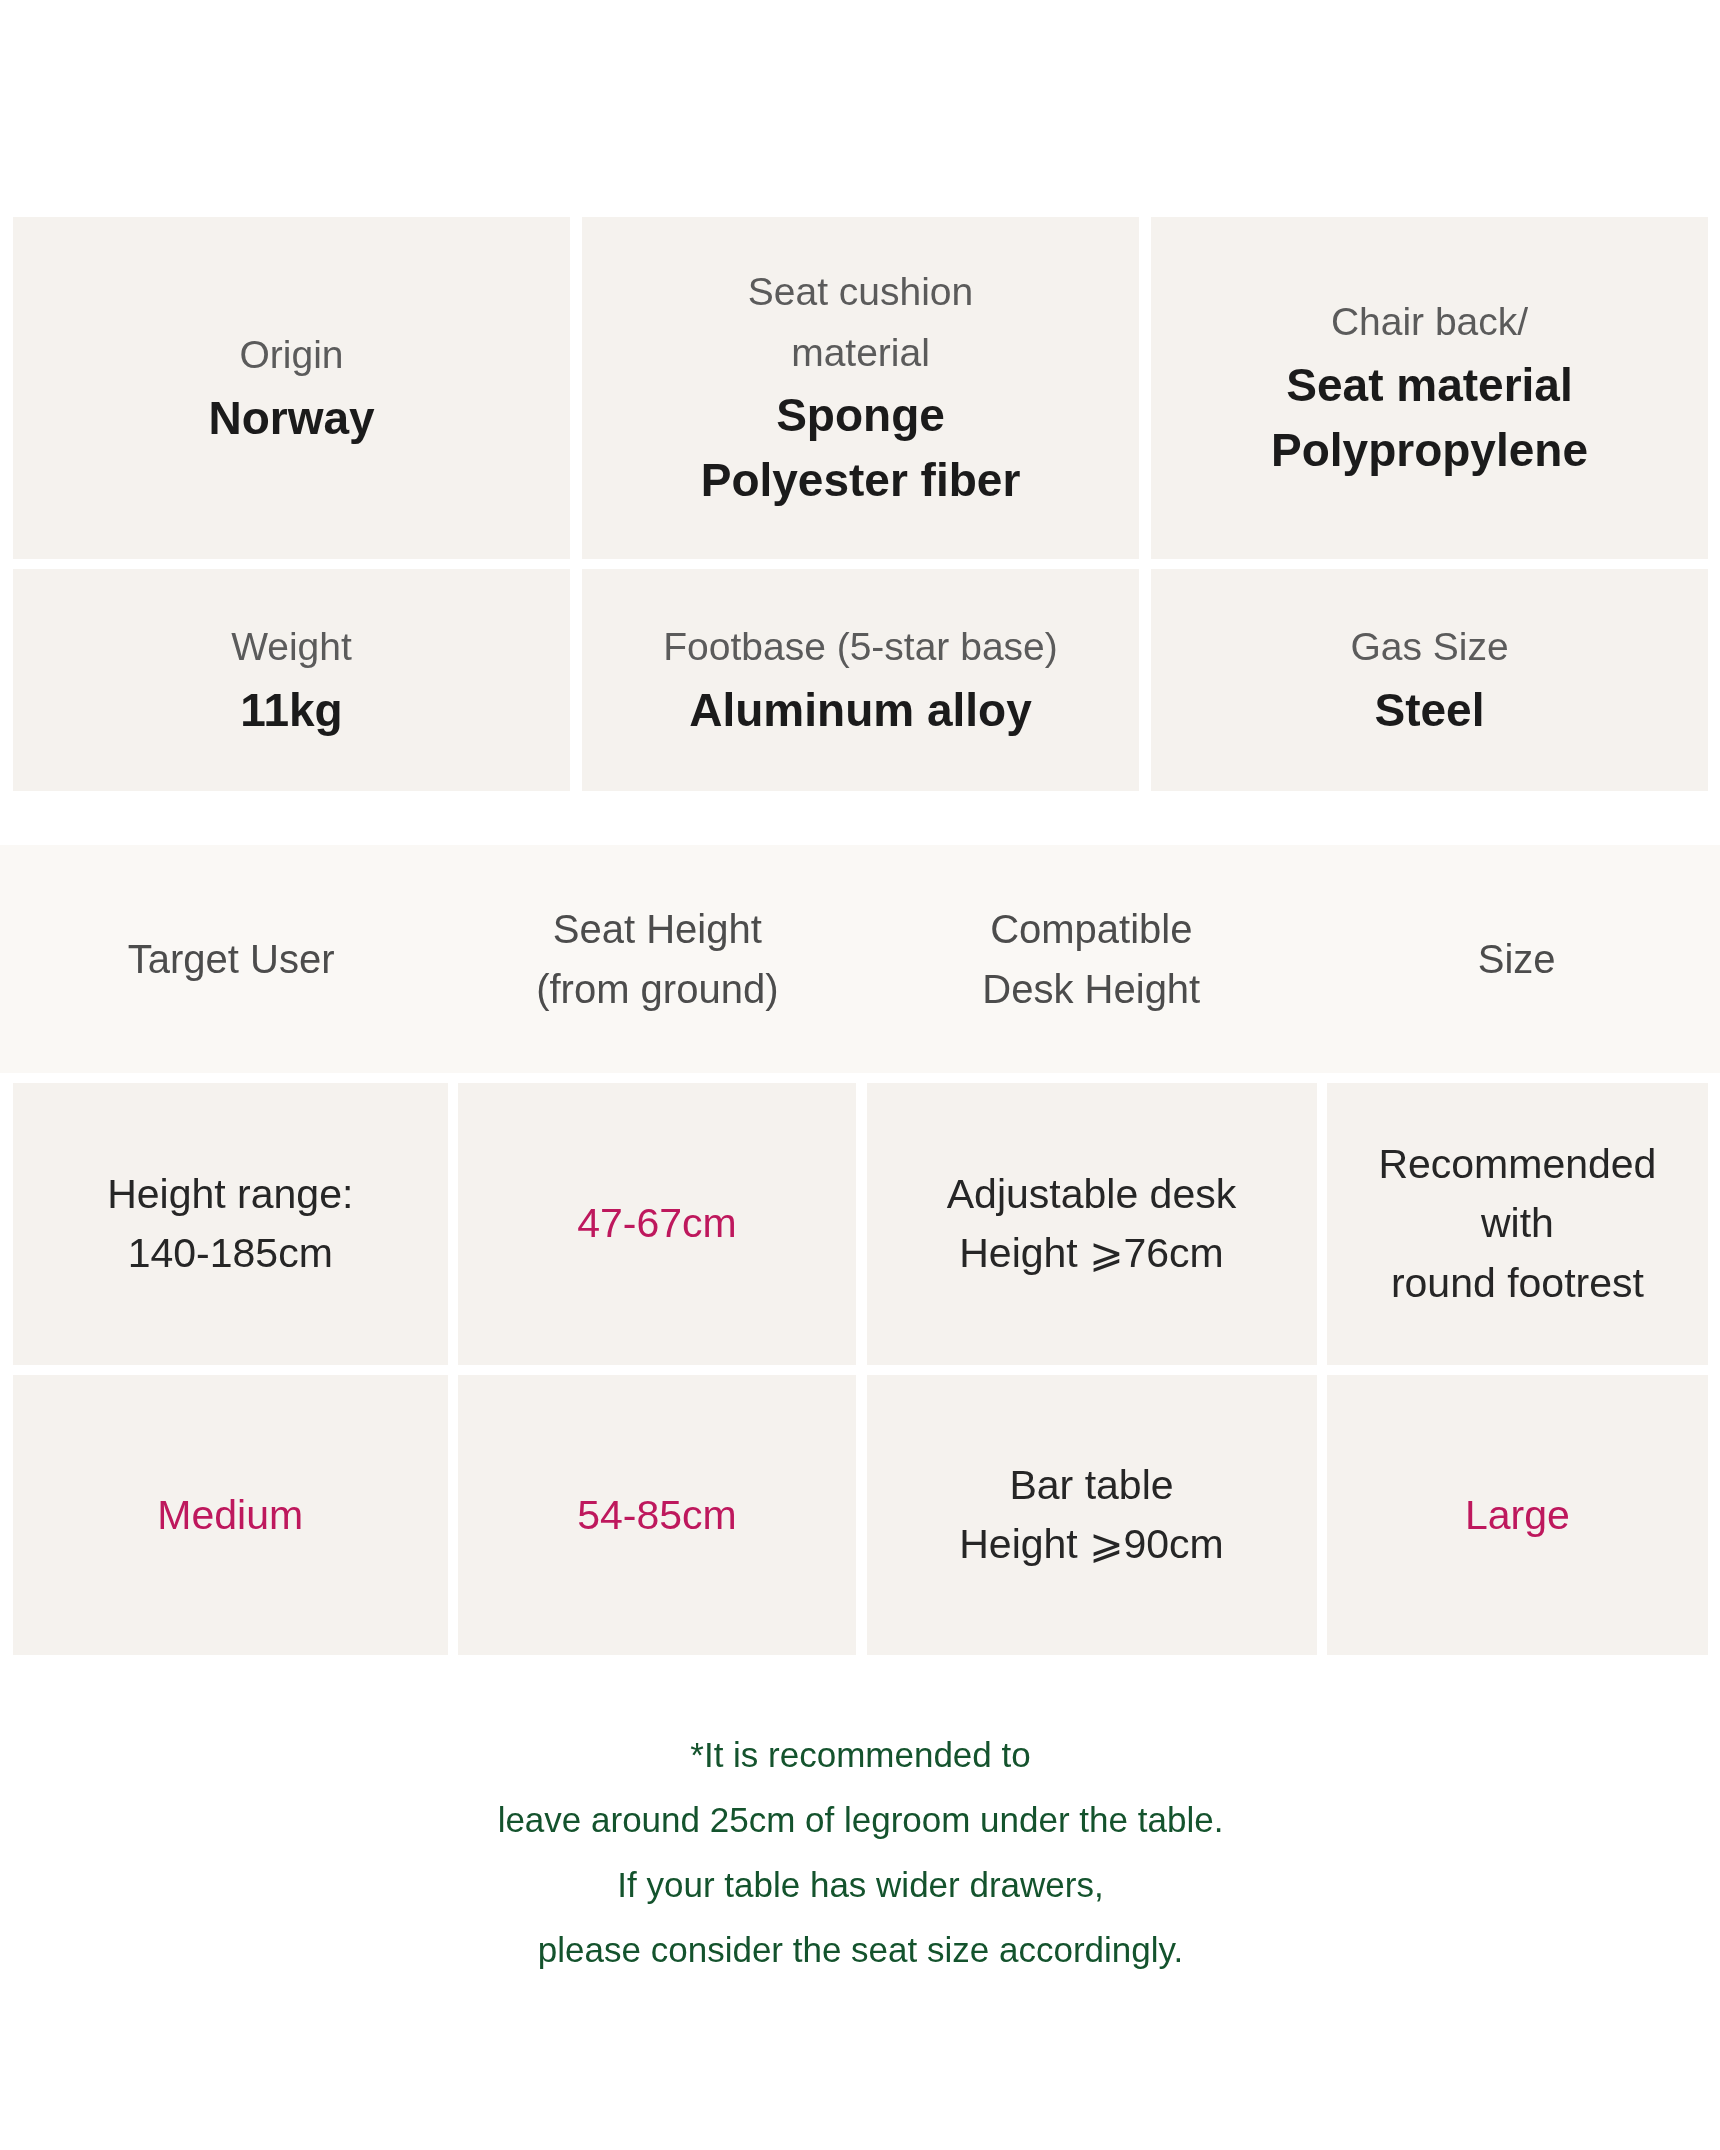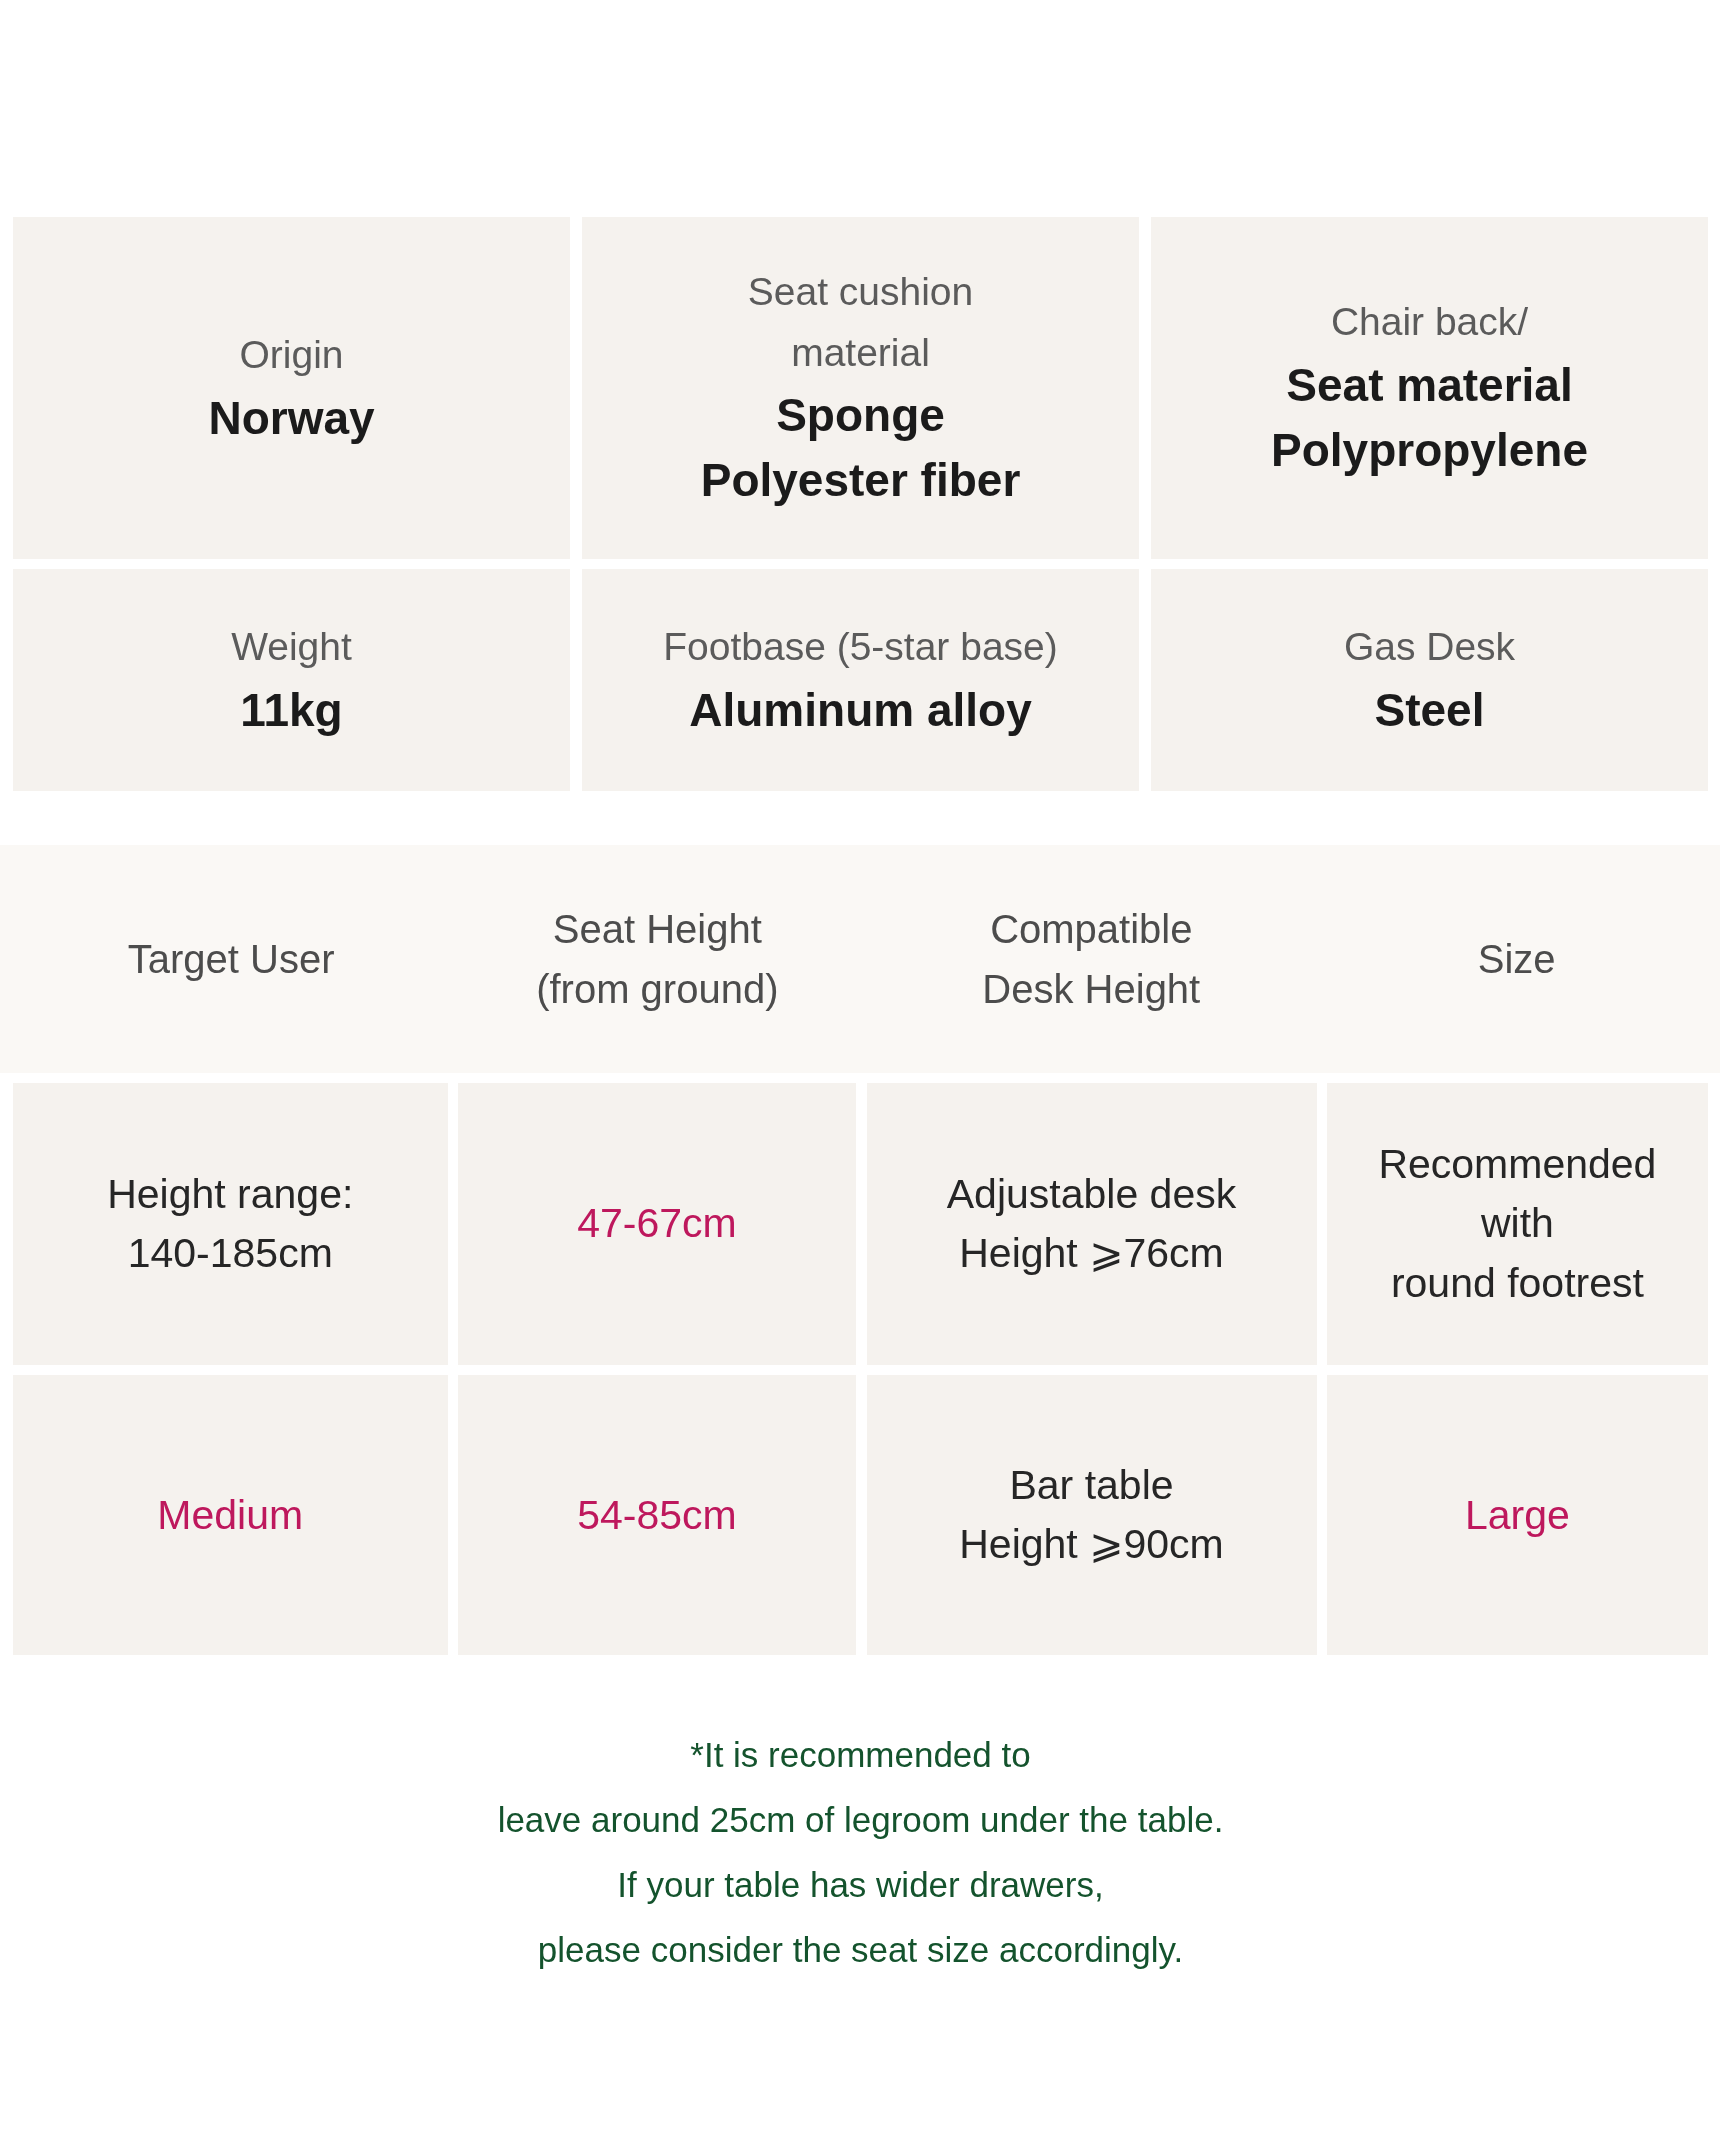--- a/index.html
+++ b/index.html
@@ -98,21 +98,21 @@
     <div class="spec-label">
       <div>Footbase (5-star base)</div>
     </div>
     <div class="spec-value">
       <div>Aluminum alloy</div>
     </div>
   </div>
 
   <div class="spec-cell">
     <div class="spec-label">
-      <div>Gas Desk</div>
+      <div>Gas Size</div>
     </div>
     <div class="spec-value">
       <div>Steel</div>
     </div>
   </div>
 
 </div>
 
 <div class="size-header">
   <div class="hcell">

